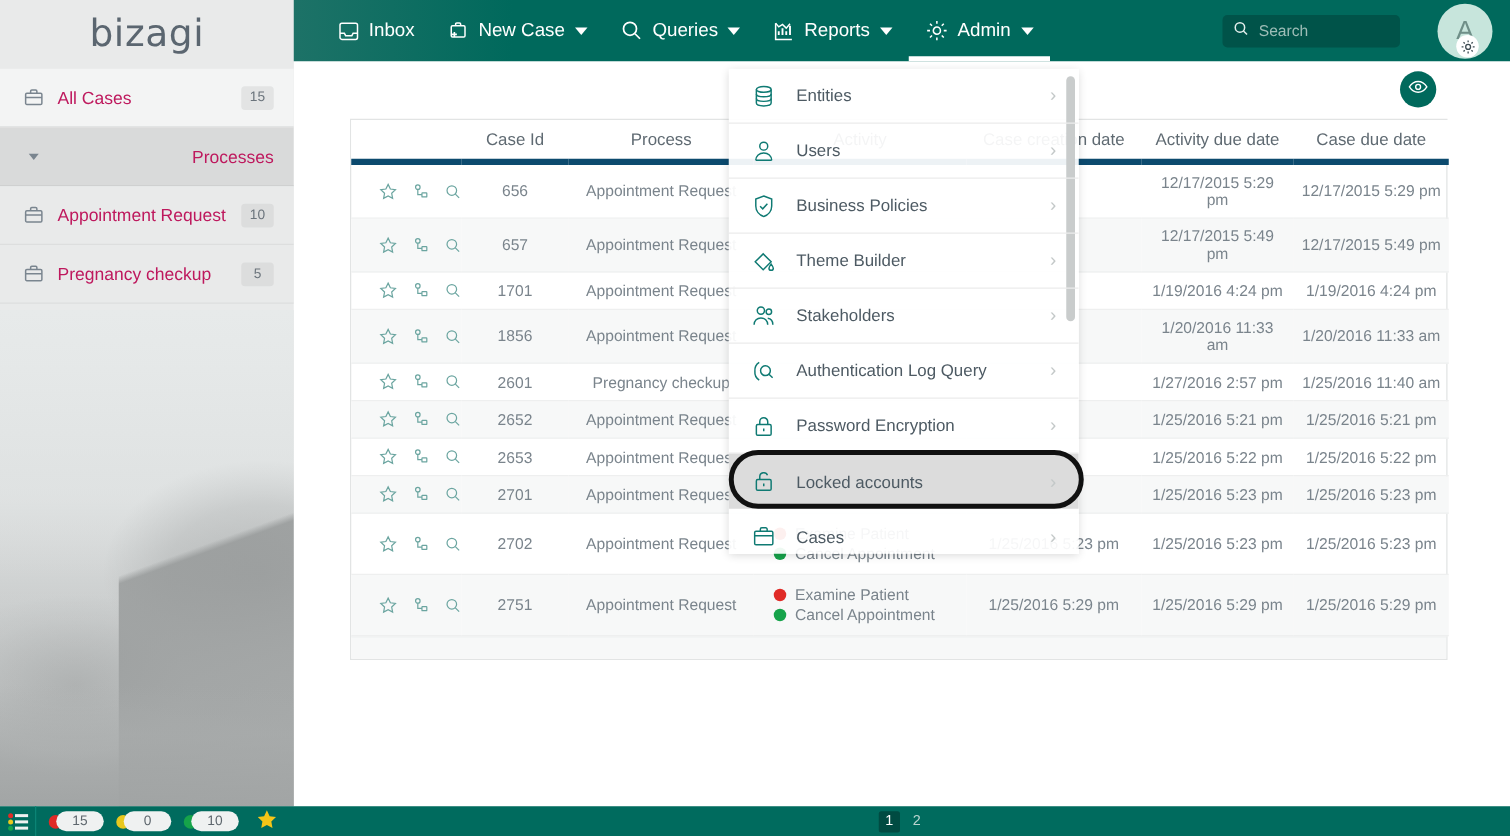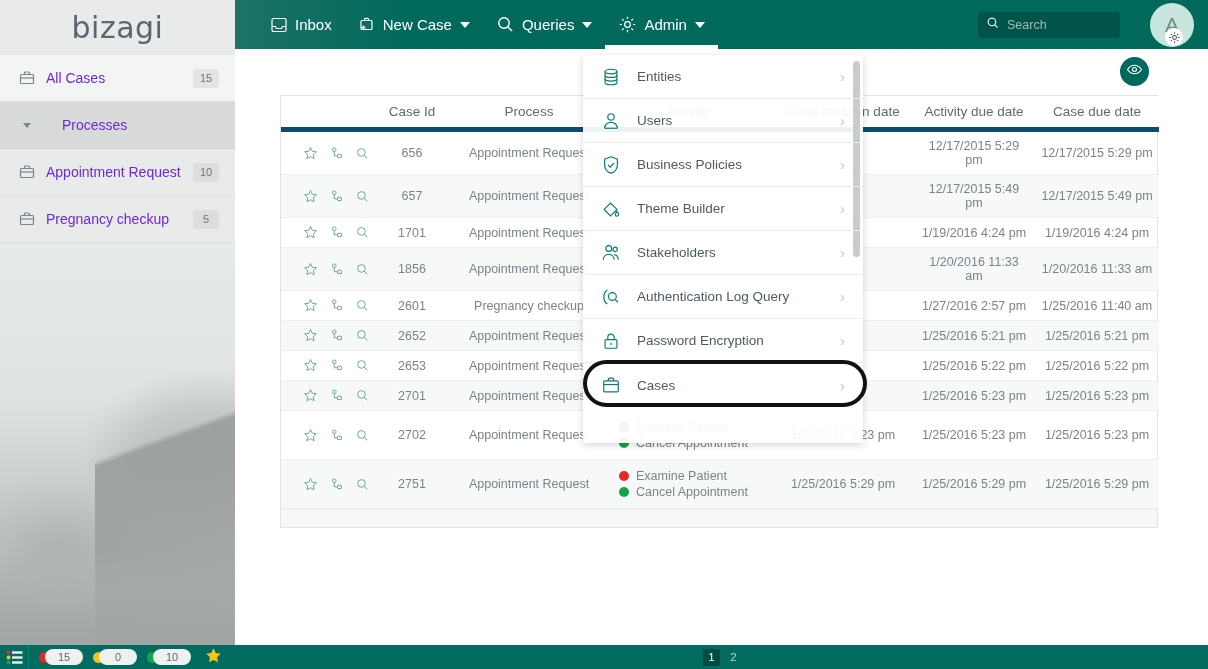--- a/index.html
+++ b/index.html
@@ -50,22 +50,22 @@
     height: 47px; padding: 0 16px; cursor: pointer;
     border-bottom: 1px solid #dddede; font-size: 14px; color: #5a6470;
   }
   .nav-item.light { background: #f3f4f4; }
   .nav-item.group { background: #d9dada; border-bottom: 1px solid #cfd0d0; }
   .nav-item.plain { background: #e9eaea; }
   .nav-ico {
     width: 22px; margin-right: 8px; display: flex;
     align-items: center; justify-content: center; color: #7a858f;
   }
-  .nav-label { flex: 1; font-size: 14px; color: #6d28d9; }
-  .nav-label.indent { padding-left: 16px; }
+  .nav-label { flex: 1; font-size: 14px; color: #be185d; }
+  .nav-label.indent { padding-left: 16px; text-align: right; }
   .nav-badge {
     min-width: 26px; height: 19px; border-radius: 3px;
     background: #dcdddd; color: #6b747c; font-size: 11px;
     display: flex; align-items: center; justify-content: center;
     padding: 0 6px;
   }
   .nav-item.light .nav-badge { background: #e3e4e4; }
   .caret-small {
     width: 0; height: 0; border-left: 4px solid transparent;
     border-right: 4px solid transparent; border-top: 5px solid #7a858f;
@@ -293,20 +293,31 @@
         <span class="mico">
           <svg width="19" height="19" viewBox="0 0 19 19" fill="none" stroke="#fff" stroke-width="1.4">
             <circle cx="8" cy="8" r="5.2"></circle>
               <path d="M12 12l4 4"></path>
           </svg>
         </span>
         <span>Queries</span>
         <span class="caret-wh"></span>
       </div>
 
+      <div class="menu-tab">
+        <span class="mico">
+          <svg width="18" height="18" viewBox="0 0 18 18" fill="none" stroke="#fff" stroke-width="1.2">
+            <path d="M2.5 2.5v13h13"></path>
+              <path d="M5 12v-3M8 12V6.5M11 12V9M14 12V4.5" stroke-width="1.5"></path>
+            <path d="M2.5 2.5l2.5 3 3-2 3 3 3-3.5"></path>
+          </svg>
+        </span>
+        <span>Reports</span>
+        <span class="caret-wh"></span>
+      </div>
 
       <div class="menu-tab active">
         <span class="mico">
           <svg width="19" height="19" viewBox="0 0 20 20" fill="none" stroke="#fff" stroke-width="1.3">
             <circle cx="10" cy="10" r="3"></circle>
             <path d="M10 1.8v2.4M10 15.8v2.4M1.8 10h2.4M15.8 10h2.4M4.2 4.2l1.7 1.7M14.1 14.1l1.7 1.7M15.8 4.2l-1.7 1.7M5.9 14.1l-1.7 1.7"></path>
           </svg>
         </span>
         <span>Admin</span>
         <span class="caret-wh"></span>
@@ -760,20 +771,31 @@
         <span class="dd-ico">
           <svg width="20" height="20" viewBox="0 0 22 22" fill="none" stroke="#0f7a73" stroke-width="1.3">
             <rect x="4.5" y="9.5" width="13" height="9.5" rx="1.2"></rect>
             <path d="M7.5 9.5V7a3.5 3.5 0 017 0v2.5"></path>
             <path d="M11 13v2.5"></path>
           </svg>
         </span>
         <span class="dd-label">Password Encryption</span>
         <span class="dd-arrow">›</span>
       </div>
+      <div class="dd-item highlight">
+        <span class="dd-ico">
+          <svg width="20" height="20" viewBox="0 0 22 22" fill="none" stroke="#0f7a73" stroke-width="1.3">
+            <rect x="4.5" y="9.5" width="13" height="9.5" rx="1.2"></rect>
+            <path d="M7.5 9.5V7a3.5 3.5 0 016.8-1.2"></path>
+            <path d="M11 13v2.5"></path>
+          </svg>
+        </span>
+        <span class="dd-label">Locked accounts</span>
+        <span class="dd-arrow">›</span>
+      </div>
       <div class="dd-item">
         <span class="dd-ico">
           <svg width="20" height="20" viewBox="0 0 22 22" fill="none" stroke="#0f7a73" stroke-width="1.3">
             <rect x="3" y="6.5" width="16" height="12" rx="1.2"></rect>
             <path d="M8 6.5V4.8a1.3 1.3 0 011.3-1.3h3.4A1.3 1.3 0 0114 4.8v1.7"></path>
             <path d="M3 10.5h16"></path>
           </svg>
         </span>
         <span class="dd-label">Cases</span>
         <span class="dd-arrow">›</span>

